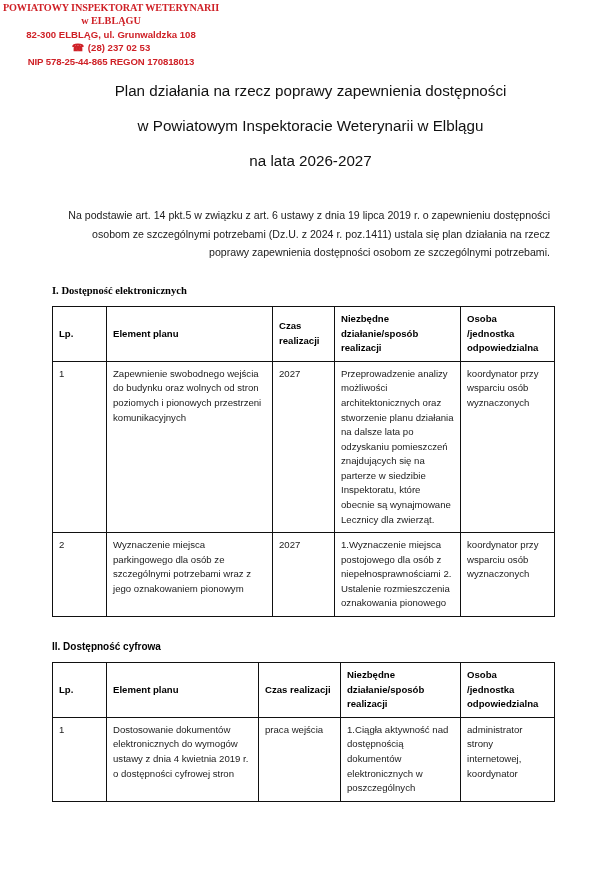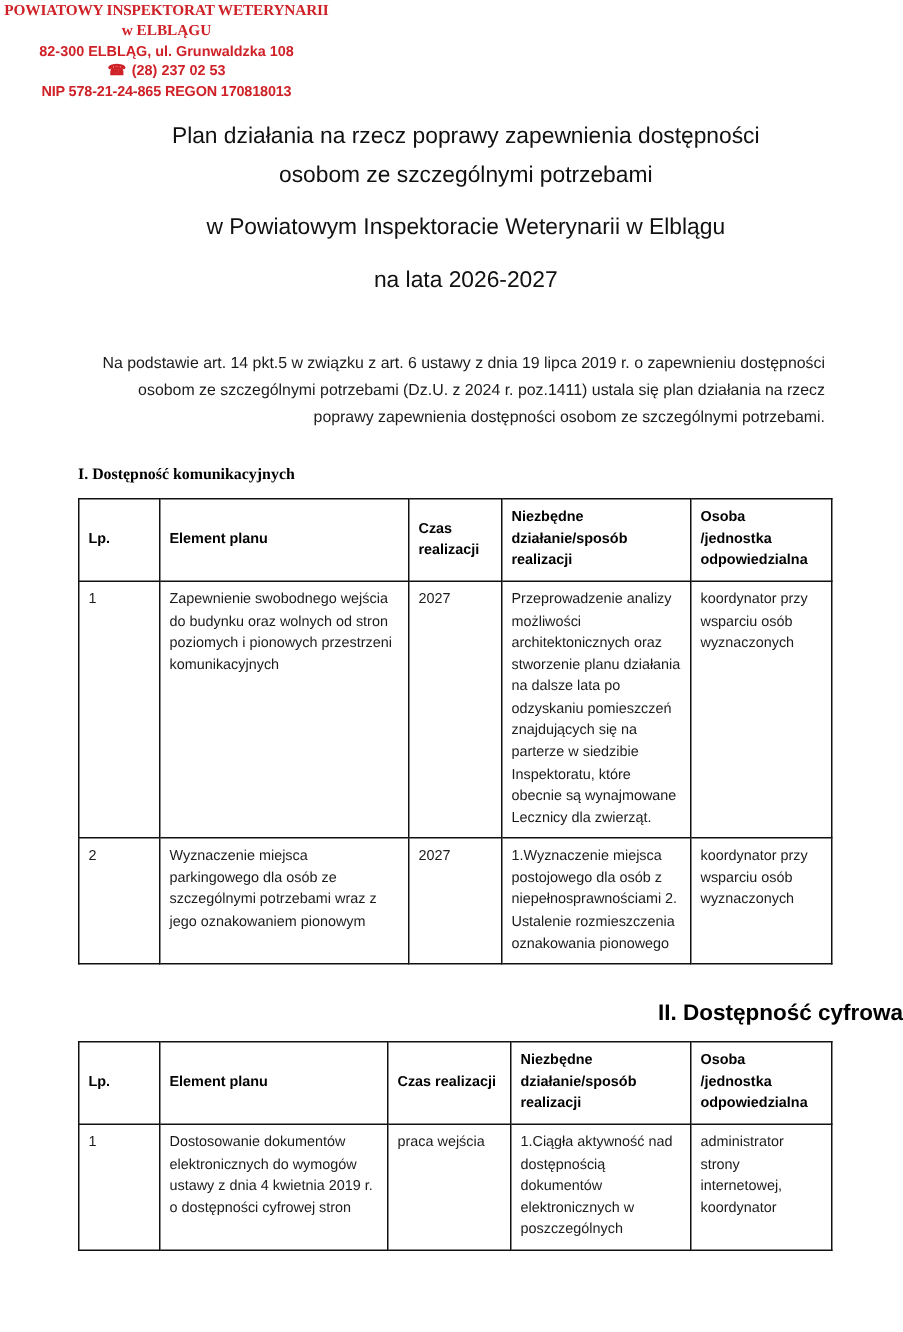--- a/index.html
+++ b/index.html
@@ -82,22 +82,21 @@
 
   .section-heading {
     margin: 24px 0 10px 52px;
     font-size: 10.6px;
     font-weight: bold;
     font-family: "Liberation Serif", serif;
     color: #000;
   }
   .section-heading.sans {
     font-family: "Liberation Sans", sans-serif;
-    font-size: 15px;
-    text-align: right;
+    font-size: 10px;
   }
 
   table.plan {
     border-collapse: collapse;
     margin-left: 52px;
     width: 502px;
     table-layout: fixed;
   }
   table.plan th,
   table.plan td {
@@ -136,35 +135,34 @@
 <body>
 
 <div class="letterhead">
   <div class="lh-org">POWIATOWY INSPEKTORAT WETERYNARII</div>
   <div class="lh-city">w ELBLĄGU</div>
   <div class="lh-addr">82-300 ELBLĄG, ul. Grunwaldzka 108</div>
   <div class="lh-phone">
     <span class="tel-glyph">☎</span>
     <span>(28) 237 02 53</span>
   </div>
-  <div class="lh-nip">NIP 578-21-24-865   REGON 170818013</div>
+  <div class="lh-nip">NIP 578-25-44-865   REGON 170818013</div>
 </div>
 
 <div class="doc">
 
   <div class="title-block">
     <div class="title-line">Plan działania na rzecz poprawy zapewnienia dostępności</div>
-    <div class="title-line">osobom ze szczególnymi potrzebami</div>
     <div class="title-line gap">w Powiatowym Inspektoracie Weterynarii w Elblągu</div>
     <div class="title-line gap">na lata 2026-2027</div>
   </div>
 
   <p class="intro">Na podstawie art. 14 pkt.5 w związku z art. 6 ustawy z dnia 19 lipca 2019 r. o zapewnieniu dostępności osobom ze szczególnymi potrzebami (Dz.U. z 2024 r. poz.1411) ustala się plan działania na rzecz poprawy zapewnienia dostępności osobom ze szczególnymi potrzebami.</p>
 
-  <div class="section-heading">I.  Dostępność komunikacyjnych</div>
+  <div class="section-heading">I.  Dostępność elektronicznych</div>
 
   <table class="plan t1">
     <colgroup>
         <col class="c1">
         <col class="c2">
         <col class="c3">
         <col class="c4">
         <col class="c5">
       </colgroup>
     <thead>

